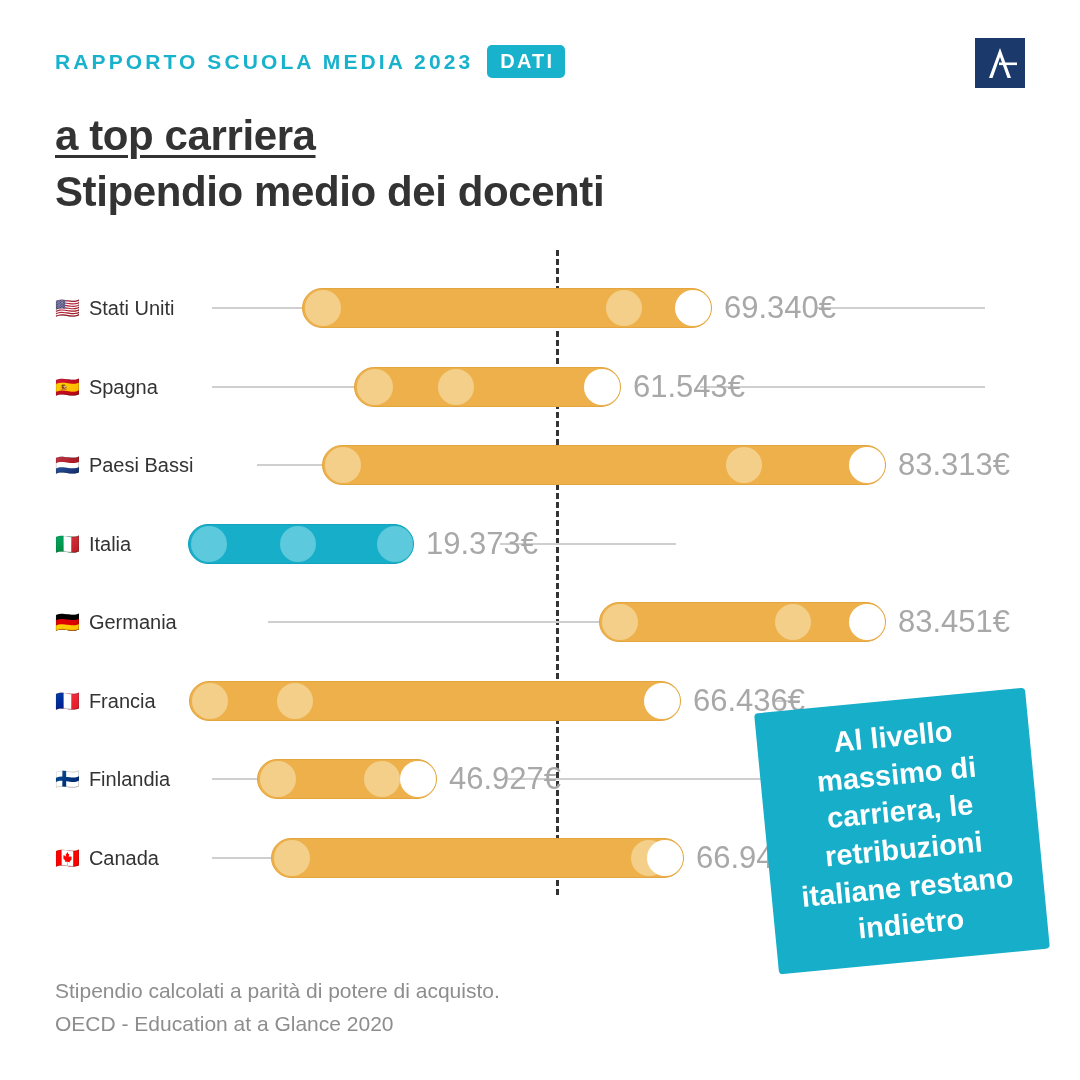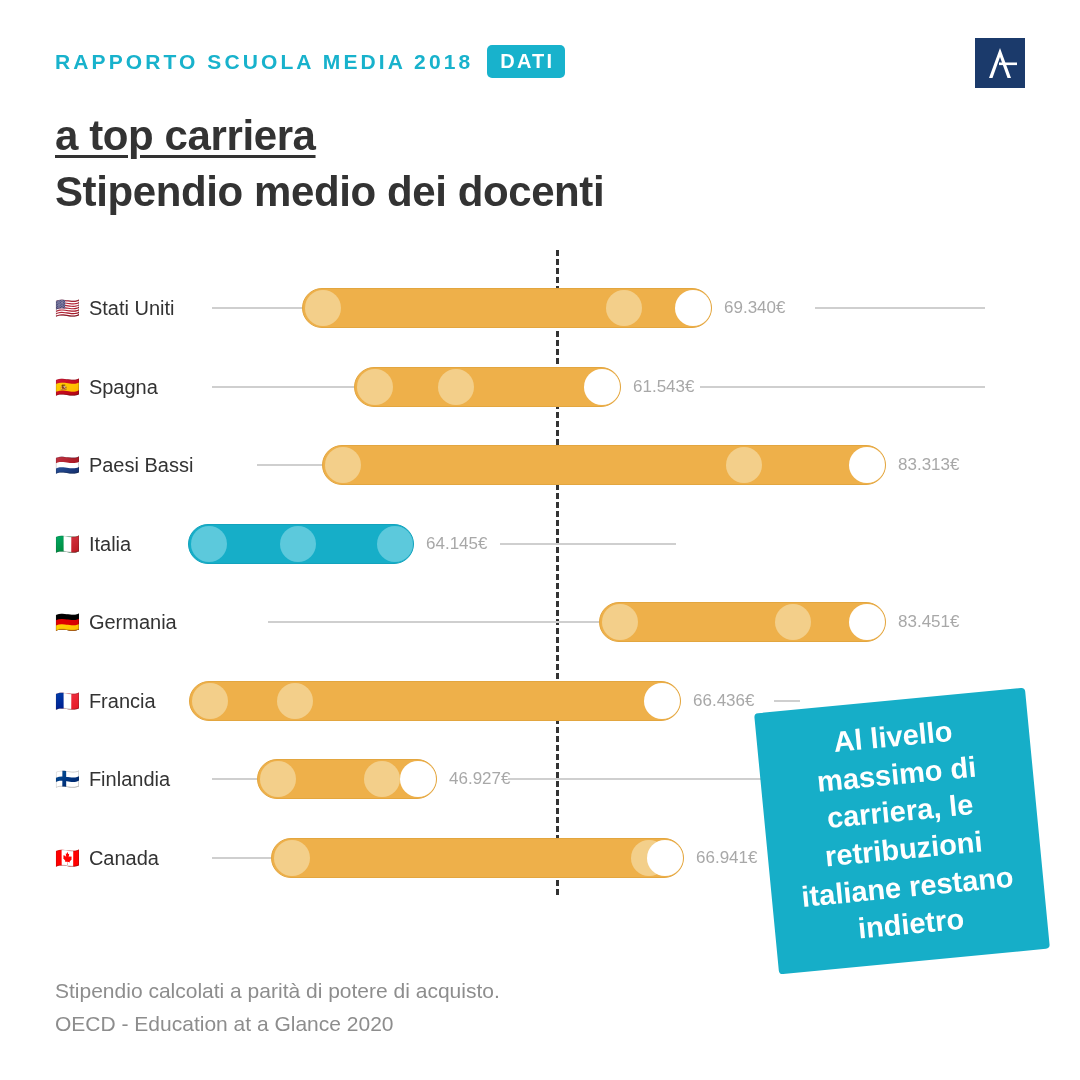--- a/index.html
+++ b/index.html
@@ -152,21 +152,21 @@
   .dot.end {
     background: #ffffff;
   }
 
   .value {
     position: absolute;
     top: 0;
     height: 56px;
     display: flex;
     align-items: center;
-    font-size: 17px;
+    font-size: 31px;
     color: #a8a8a8;
     white-space: nowrap;
   }
 
   
   #callout {
     position: absolute;
     left: 766px;
     top: 700px;
     width: 272px;
@@ -196,21 +196,21 @@
     font-size: 21px;
     color: #8d8d8d;
     line-height: 1.55;
   }
   #footer div { white-space: nowrap; }
 </style>
 </head>
 <body>
 
 <div id="header">
-  <span id="kicker-text">RAPPORTO SCUOLA MEDIA 2018</span>
+  <span id="kicker-text">RAPPORTO SCUOLA MEDIA 2023</span>
   <span id="kicker-badge">DATI</span>
 </div>
 
 <div id="logo">
   <svg width="50" height="50" viewBox="0 0 50 50" aria-hidden="true">
     <path d="M25 10 L36 40 L32.5 40 L25 19 L17.5 40 L14 40 Z" fill="#ffffff"></path>
     <rect x="24" y="24.5" width="18" height="2.6" fill="#ffffff"></rect>
   </svg>
 </div>
 
@@ -267,21 +267,21 @@
         <div class="row-label">
           <span class="flag">🇮🇹</span>
           <span>Italia</span>
         </div>
         <div class="guide" style="left: 500px; width: 176px;"></div>
         <div class="bar highlight" style="left: 188px; width: 226px;">
           <div class="dot" style="left: 20px;"></div>
           <div class="dot" style="left: 109px;"></div>
           <div class="dot end" style="left: 206px;"></div>
         </div>
-        <div class="value" style="left: 426px;">64.145€</div>
+        <div class="value" style="left: 426px;">19.373€</div>
       </div>
       <div class="row" style="top: 348px;">
         <div class="row-label">
           <span class="flag">🇩🇪</span>
           <span>Germania</span>
         </div>
         <div class="guide" style="left: 268px; width: 331px;"></div>
         <div class="bar" style="left: 599px; width: 287px;">
           <div class="dot" style="left: 20px;"></div>
           <div class="dot" style="left: 193px;"></div>

